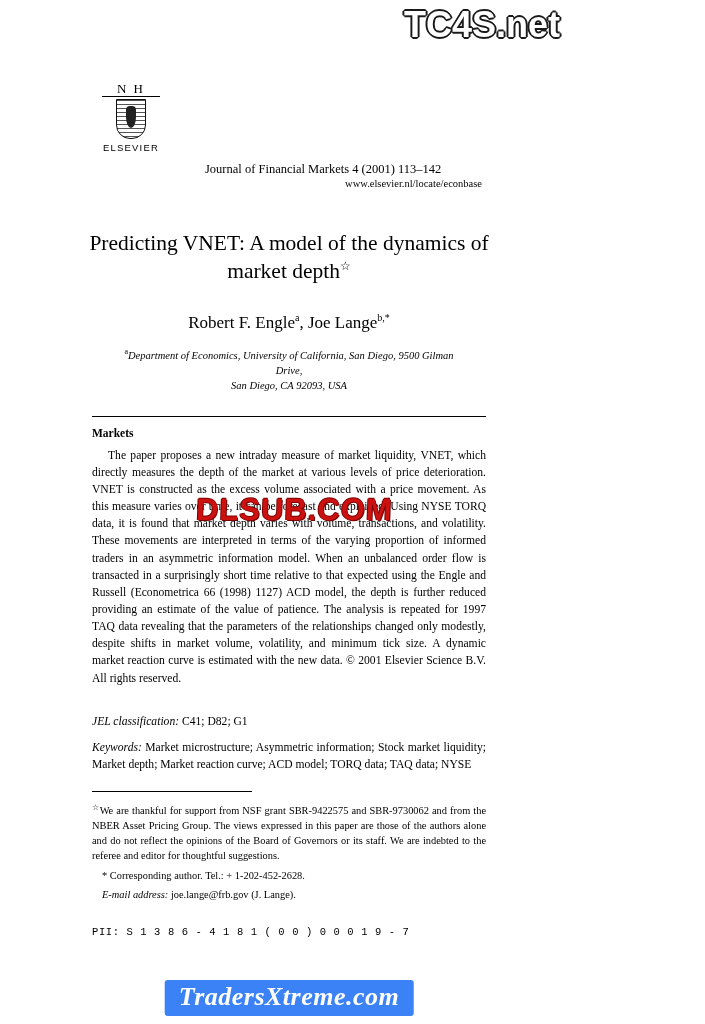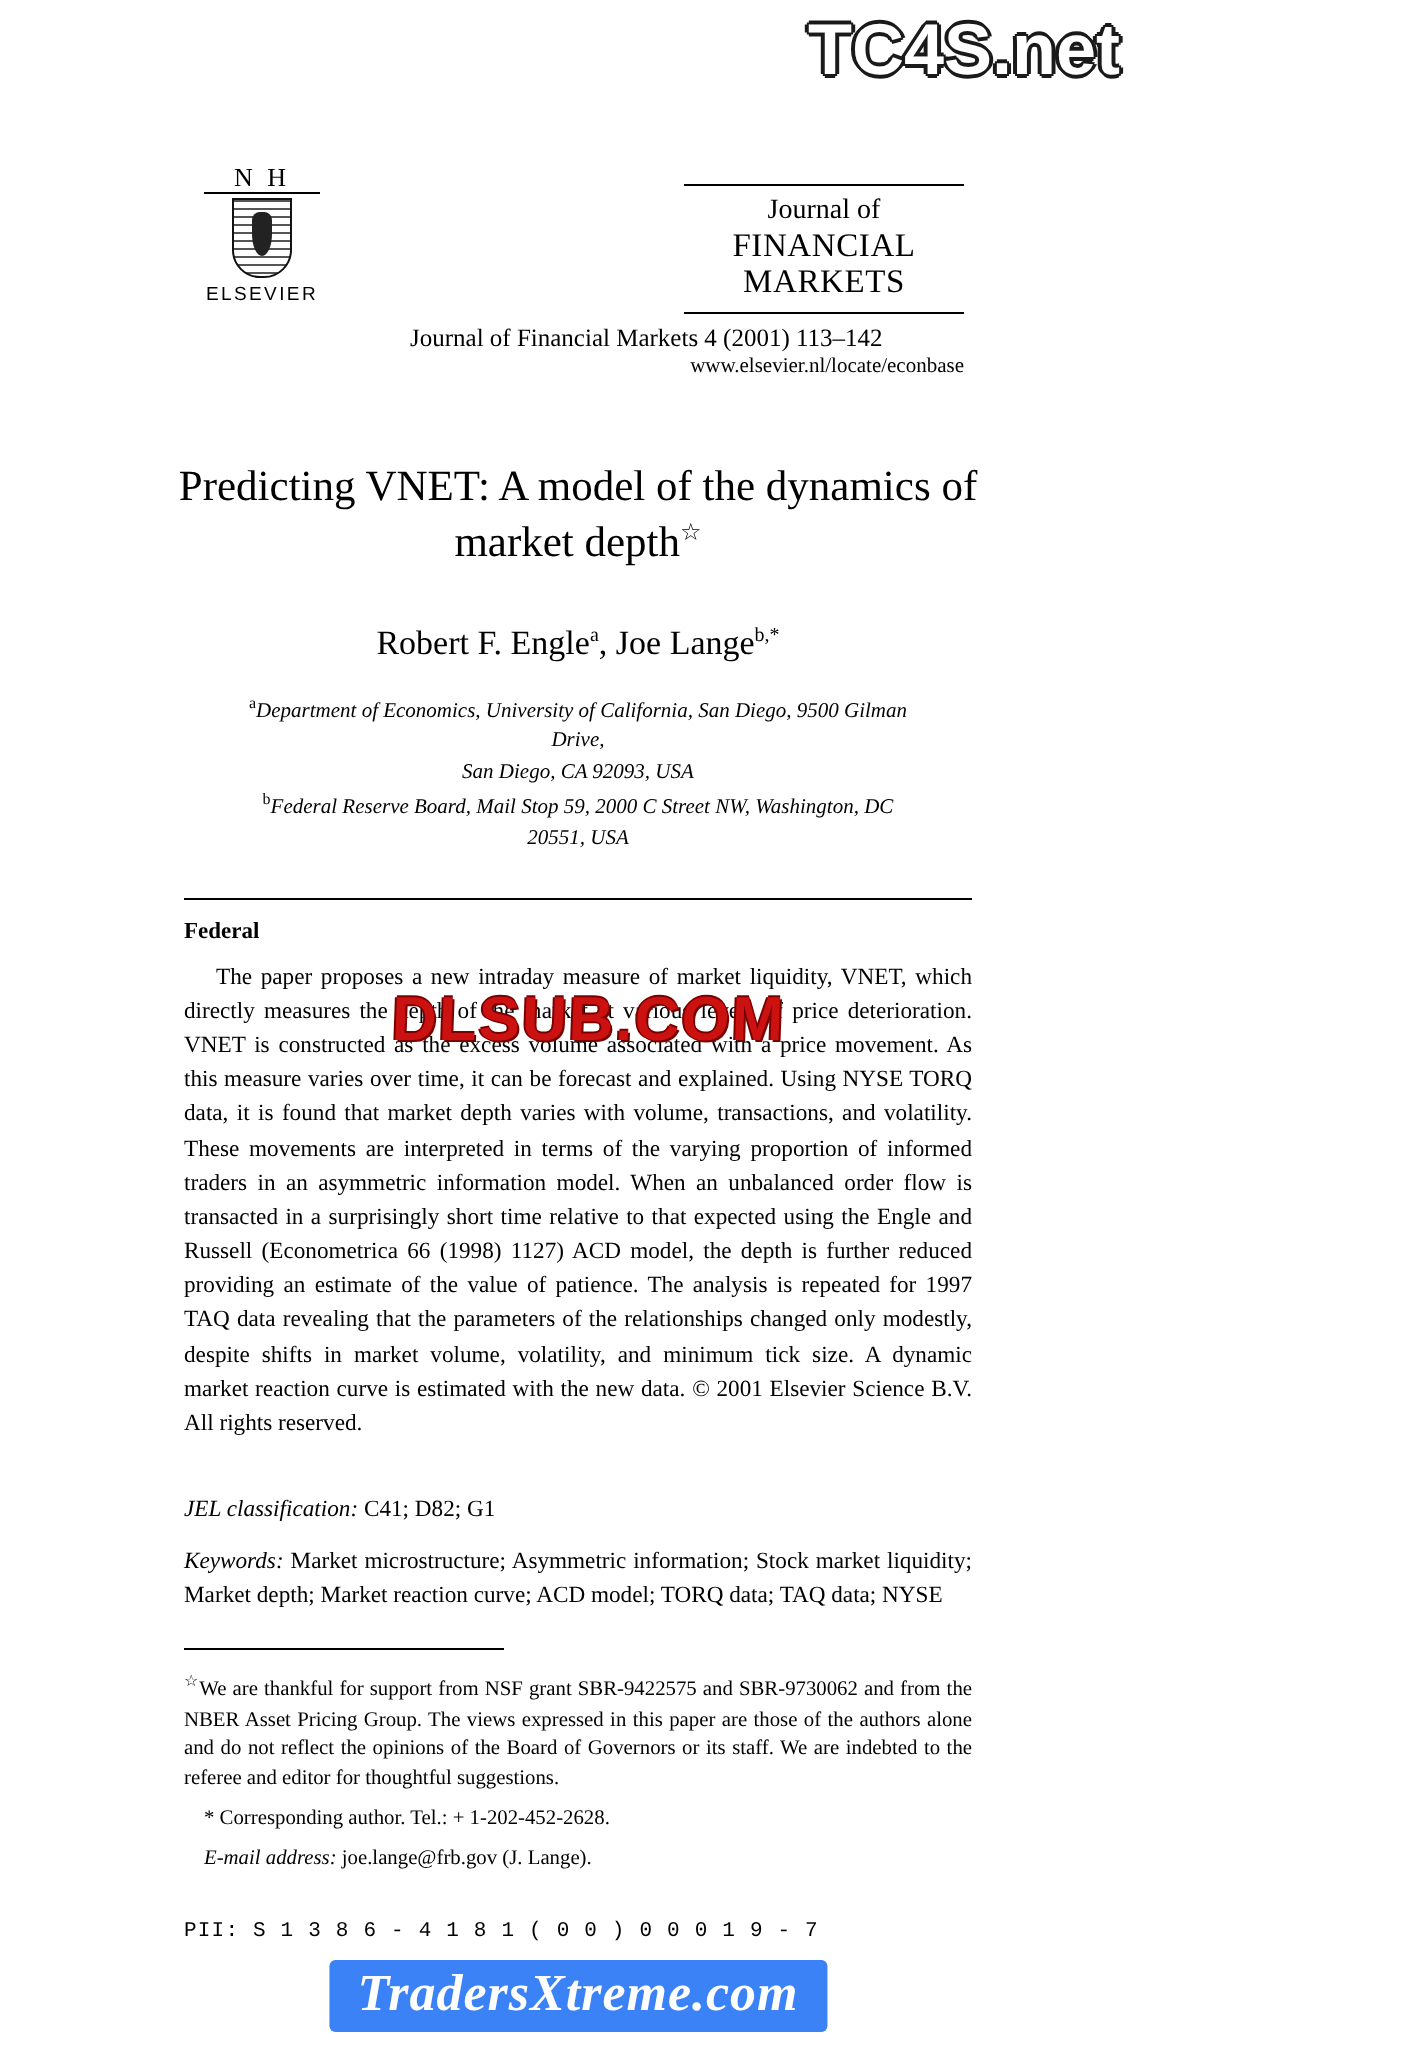--- a/index.html
+++ b/index.html
@@ -248,49 +248,41 @@
 
     <div class="nh-logo">
       <div class="nh-text">N H</div>
       <div class="nh-rule"></div>
       <div class="nh-shield"></div>
       <div class="elsevier">ELSEVIER</div>
     </div>
 
     <div class="journal-line">Journal of Financial Markets 4 (2001) 113–142</div>
 
-    <div class="jfm-box">
-      <div class="rule-top"></div>
-      <div class="l1">Journal of</div>
-      <div class="l2">FINANCIAL</div>
-      <div class="l3">MARKETS</div>
-      <div class="rule-bot"></div>
-    </div>
 
     <div class="weblink">www.elsevier.nl/locate/econbase</div>
   </div>
 
   <div class="title-block">
     <h1 class="title"><span>Predicting VNET: A model of the dynamics of market depth</span><span class="star">☆</span></h1>
 
     <div class="authors">
       <span>Robert F. Engle</span><sup>a</sup><span>, </span><span>Joe Lange</span><sup>b,*</sup>
     </div>
 
     <div class="affils">
       <div><sup>a</sup><span>Department of Economics, University of California, San Diego, 9500 Gilman Drive,</span></div>
       <div>San Diego, CA 92093, USA</div>
-      <div><sup>b</sup><span>Federal Reserve Board, Mail Stop 59, 2000 C Street NW, Washington, DC 20551, USA</span></div>
     </div>
   </div>
 
   <div class="rule-full"></div>
 
   <div class="abstract-wrap">
-    <div class="abstract-head">Federal</div>
+    <div class="abstract-head">Markets</div>
     <div class="abstract-body">The paper proposes a new intraday measure of market liquidity, VNET, which directly measures the depth of the market at various levels of price deterioration. VNET is constructed as the excess volume associated with a price movement. As this measure varies over time, it can be forecast and explained. Using NYSE TORQ data, it is found that market depth varies with volume, transactions, and volatility. These movements are interpreted in terms of the varying proportion of informed traders in an asymmetric information model. When an unbalanced order flow is transacted in a surprisingly short time relative to that expected using the Engle and Russell (Econometrica 66 (1998) 1127) ACD model, the depth is further reduced providing an estimate of the value of patience. The analysis is repeated for 1997 TAQ data revealing that the parameters of the relationships changed only modestly, despite shifts in market volume, volatility, and minimum tick size. A dynamic market reaction curve is estimated with the new data. © 2001 Elsevier Science B.V. All rights reserved.</div>
 
     <div class="jel">
       <i>JEL classification:</i>
       <span>C41; D82; G1</span>
     </div>
 
     <div class="keywords">
       <i>Keywords:</i>
       <span>Market microstructure; Asymmetric information; Stock market liquidity; Market depth; Market reaction curve; ACD model; TORQ data; TAQ data; NYSE</span>

